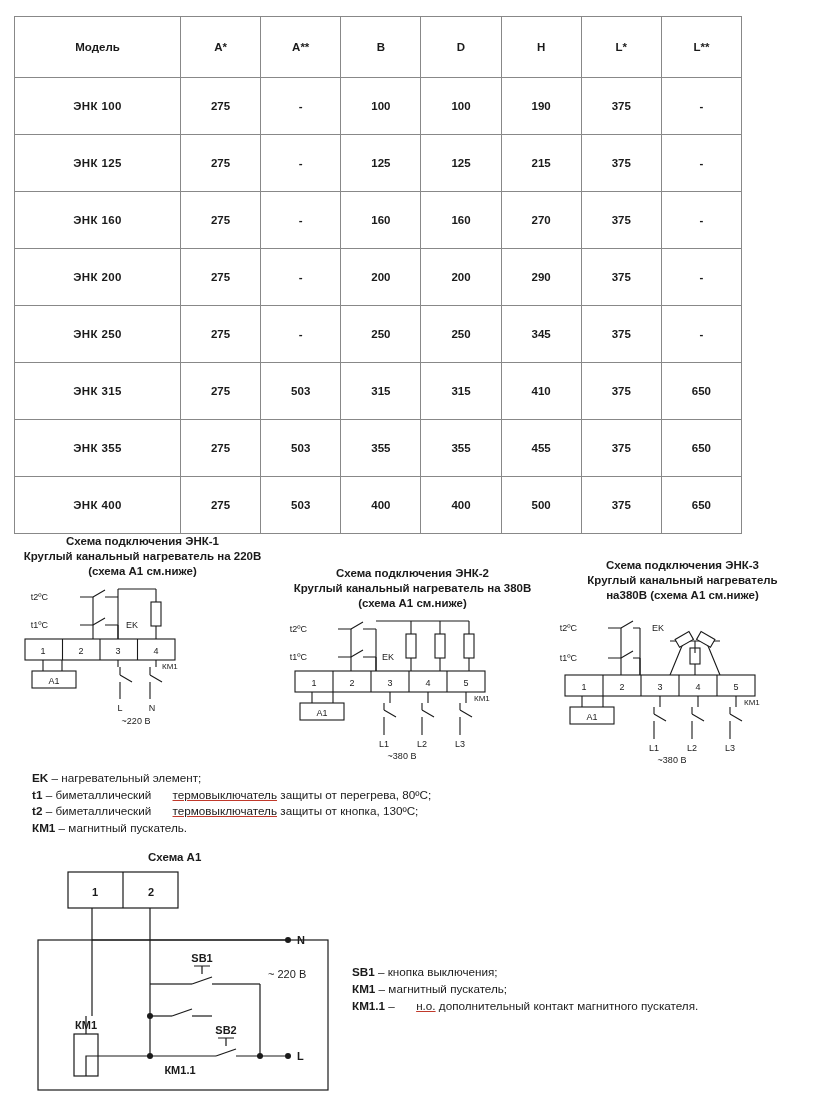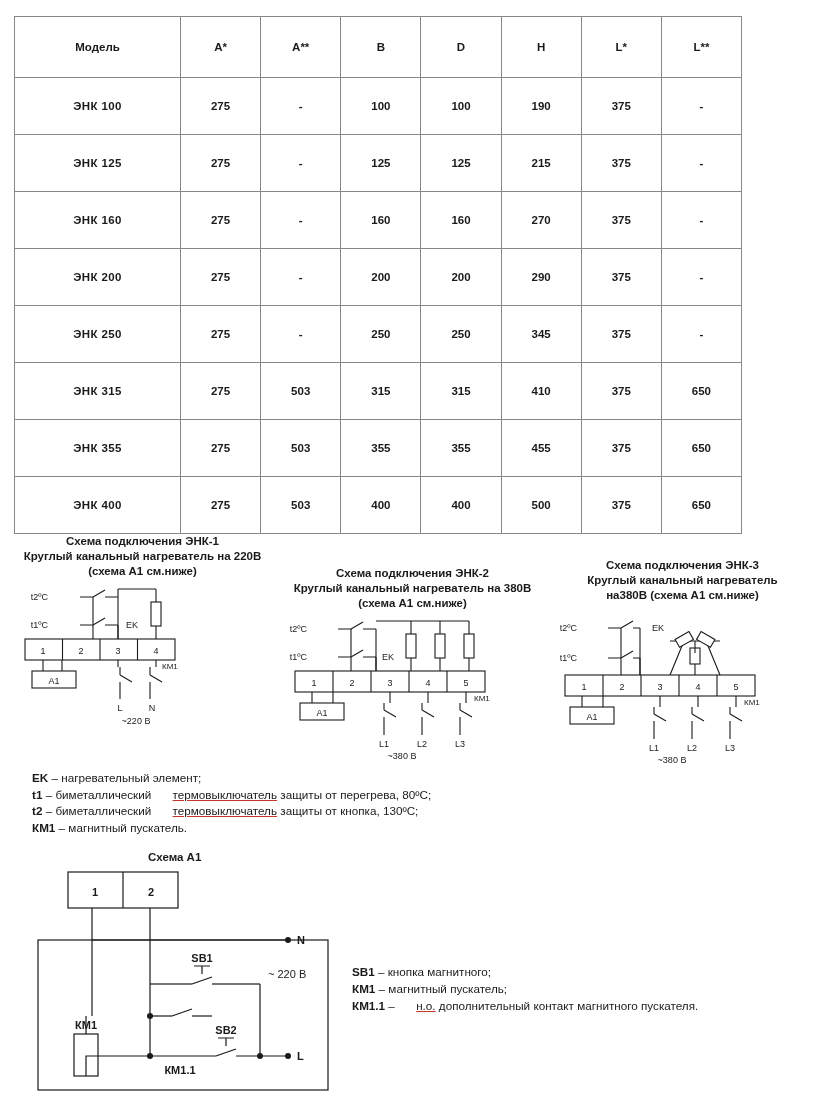--- a/index.html
+++ b/index.html
@@ -395,21 +395,21 @@
       <text x="206" y="168" text-anchor="middle" font-weight="bold">SB2</text>
       <text x="66" y="163" text-anchor="middle" font-weight="bold">КМ1</text>
       <text x="160" y="208" text-anchor="middle" font-weight="bold">КМ1.1</text>
       <text x="248" y="112">~ 220 В</text>
     </g>
   </svg>
 </div>
 
 <div class="a1-legend">
   <div>
-    <b>SB1</b><span> – кнопка магнитного;</span>
+    <b>SB1</b><span> – кнопка выключения;</span>
   </div>
   <div>
     <b>КМ1</b><span> – магнитный пускатель;</span>
   </div>
   <div>
     <b>КМ1.1</b><span> – </span><span class="sq">н.о.</span><span> дополнительный контакт магнитного пускателя.</span>
   </div>
 </div>
 
 </body></html>

